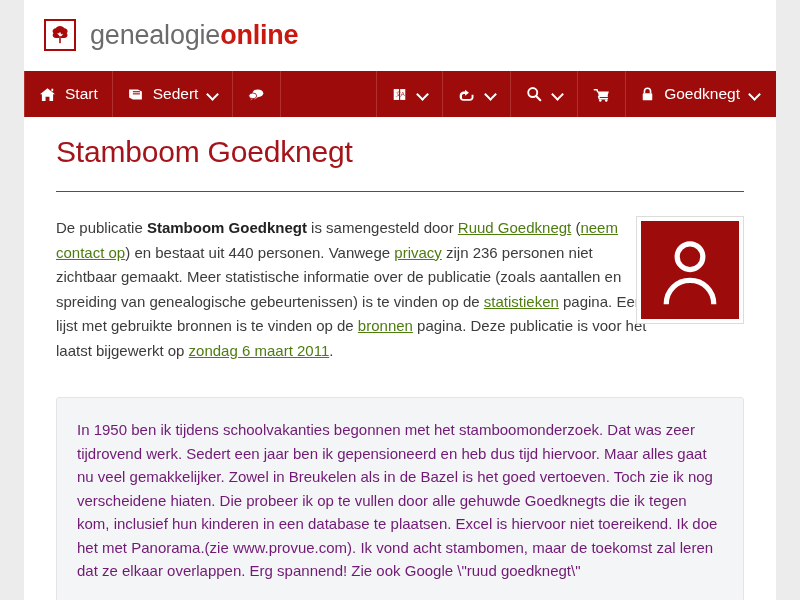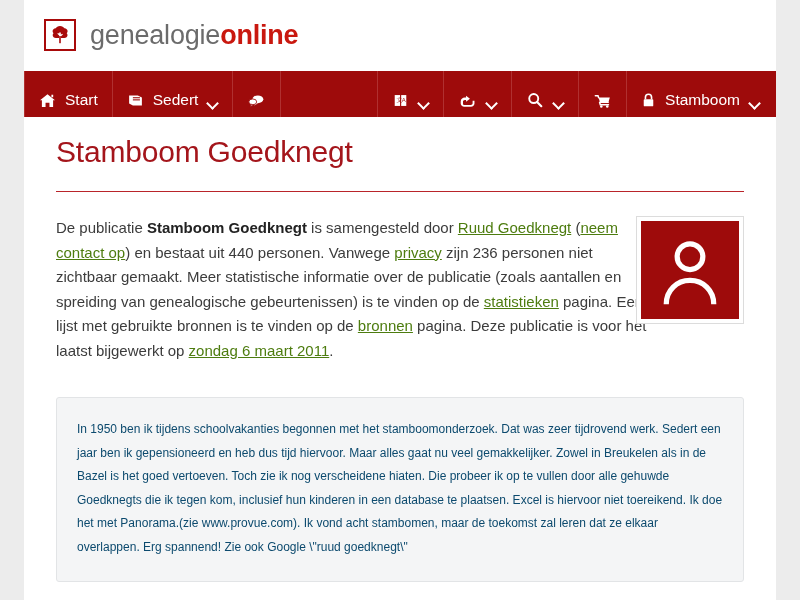--- a/index.html
+++ b/index.html
@@ -79,21 +79,21 @@
     top: 71px;
     width: 752px;
     height: 46px;
     background: #9e0b0b;
     display: flex;
     align-items: stretch;
     box-sizing: border-box;
   }
   .navitem {
     display: flex;
-    align-items: flex-end;
+    align-items: center;
     gap: 9px;
     padding: 8px 14px;
     color: #ffffff;
     font-size: 15.5px;
     white-space: nowrap;
     border-right: 1px solid #b03030;
     box-sizing: border-box;
   }
   .navitem:first-child { border-left: 1px solid #b03030; }
   .navitem.no-border-r { border-right: none; }
@@ -186,23 +186,23 @@
   .notebox {
     margin: 34px 16px 0 16px;
     background: #f4f5f6;
     border: 1px solid #e2e4e6;
     border-radius: 3px;
     padding: 20px 20px 22px 20px;
     box-sizing: border-box;
   }
   .notebox p {
     margin: 0;
-    font-size: 12px;
+    font-size: 15px;
     line-height: 23.5px;
-    color: #0c4a6e;
+    color: #701a75;
   }
 </style>
 </head>
 <body>
 
 <div class="page">
 
   <div class="edge-left"></div>
   <div class="edge-right"></div>
   <div class="sheet"></div>
@@ -301,21 +301,21 @@
       </span>
     </div>
 
     <div class="navitem nav-login no-border-r">
       <span class="ico">
         <svg width="15" height="17" viewBox="0 0 16 20">
           <path d="M4.4 8.6V6.2a3.6 3.6 0 0 1 7.2 0v2.4" fill="none" stroke="#fff" stroke-width="1.9"></path>
           <rect x="2.4" y="8.4" width="11.2" height="8.4" rx="1" fill="#fff"></rect>
         </svg>
       </span>
-      <span>Stamboom</span>
+      <span>Goedknegt</span>
       <span class="caret"></span>
     </div>
 
   </div>
 
   <div class="content">
 
     <h1 class="page-title">Stamboom Goedknegt</h1>
     <hr class="title-rule">
 

